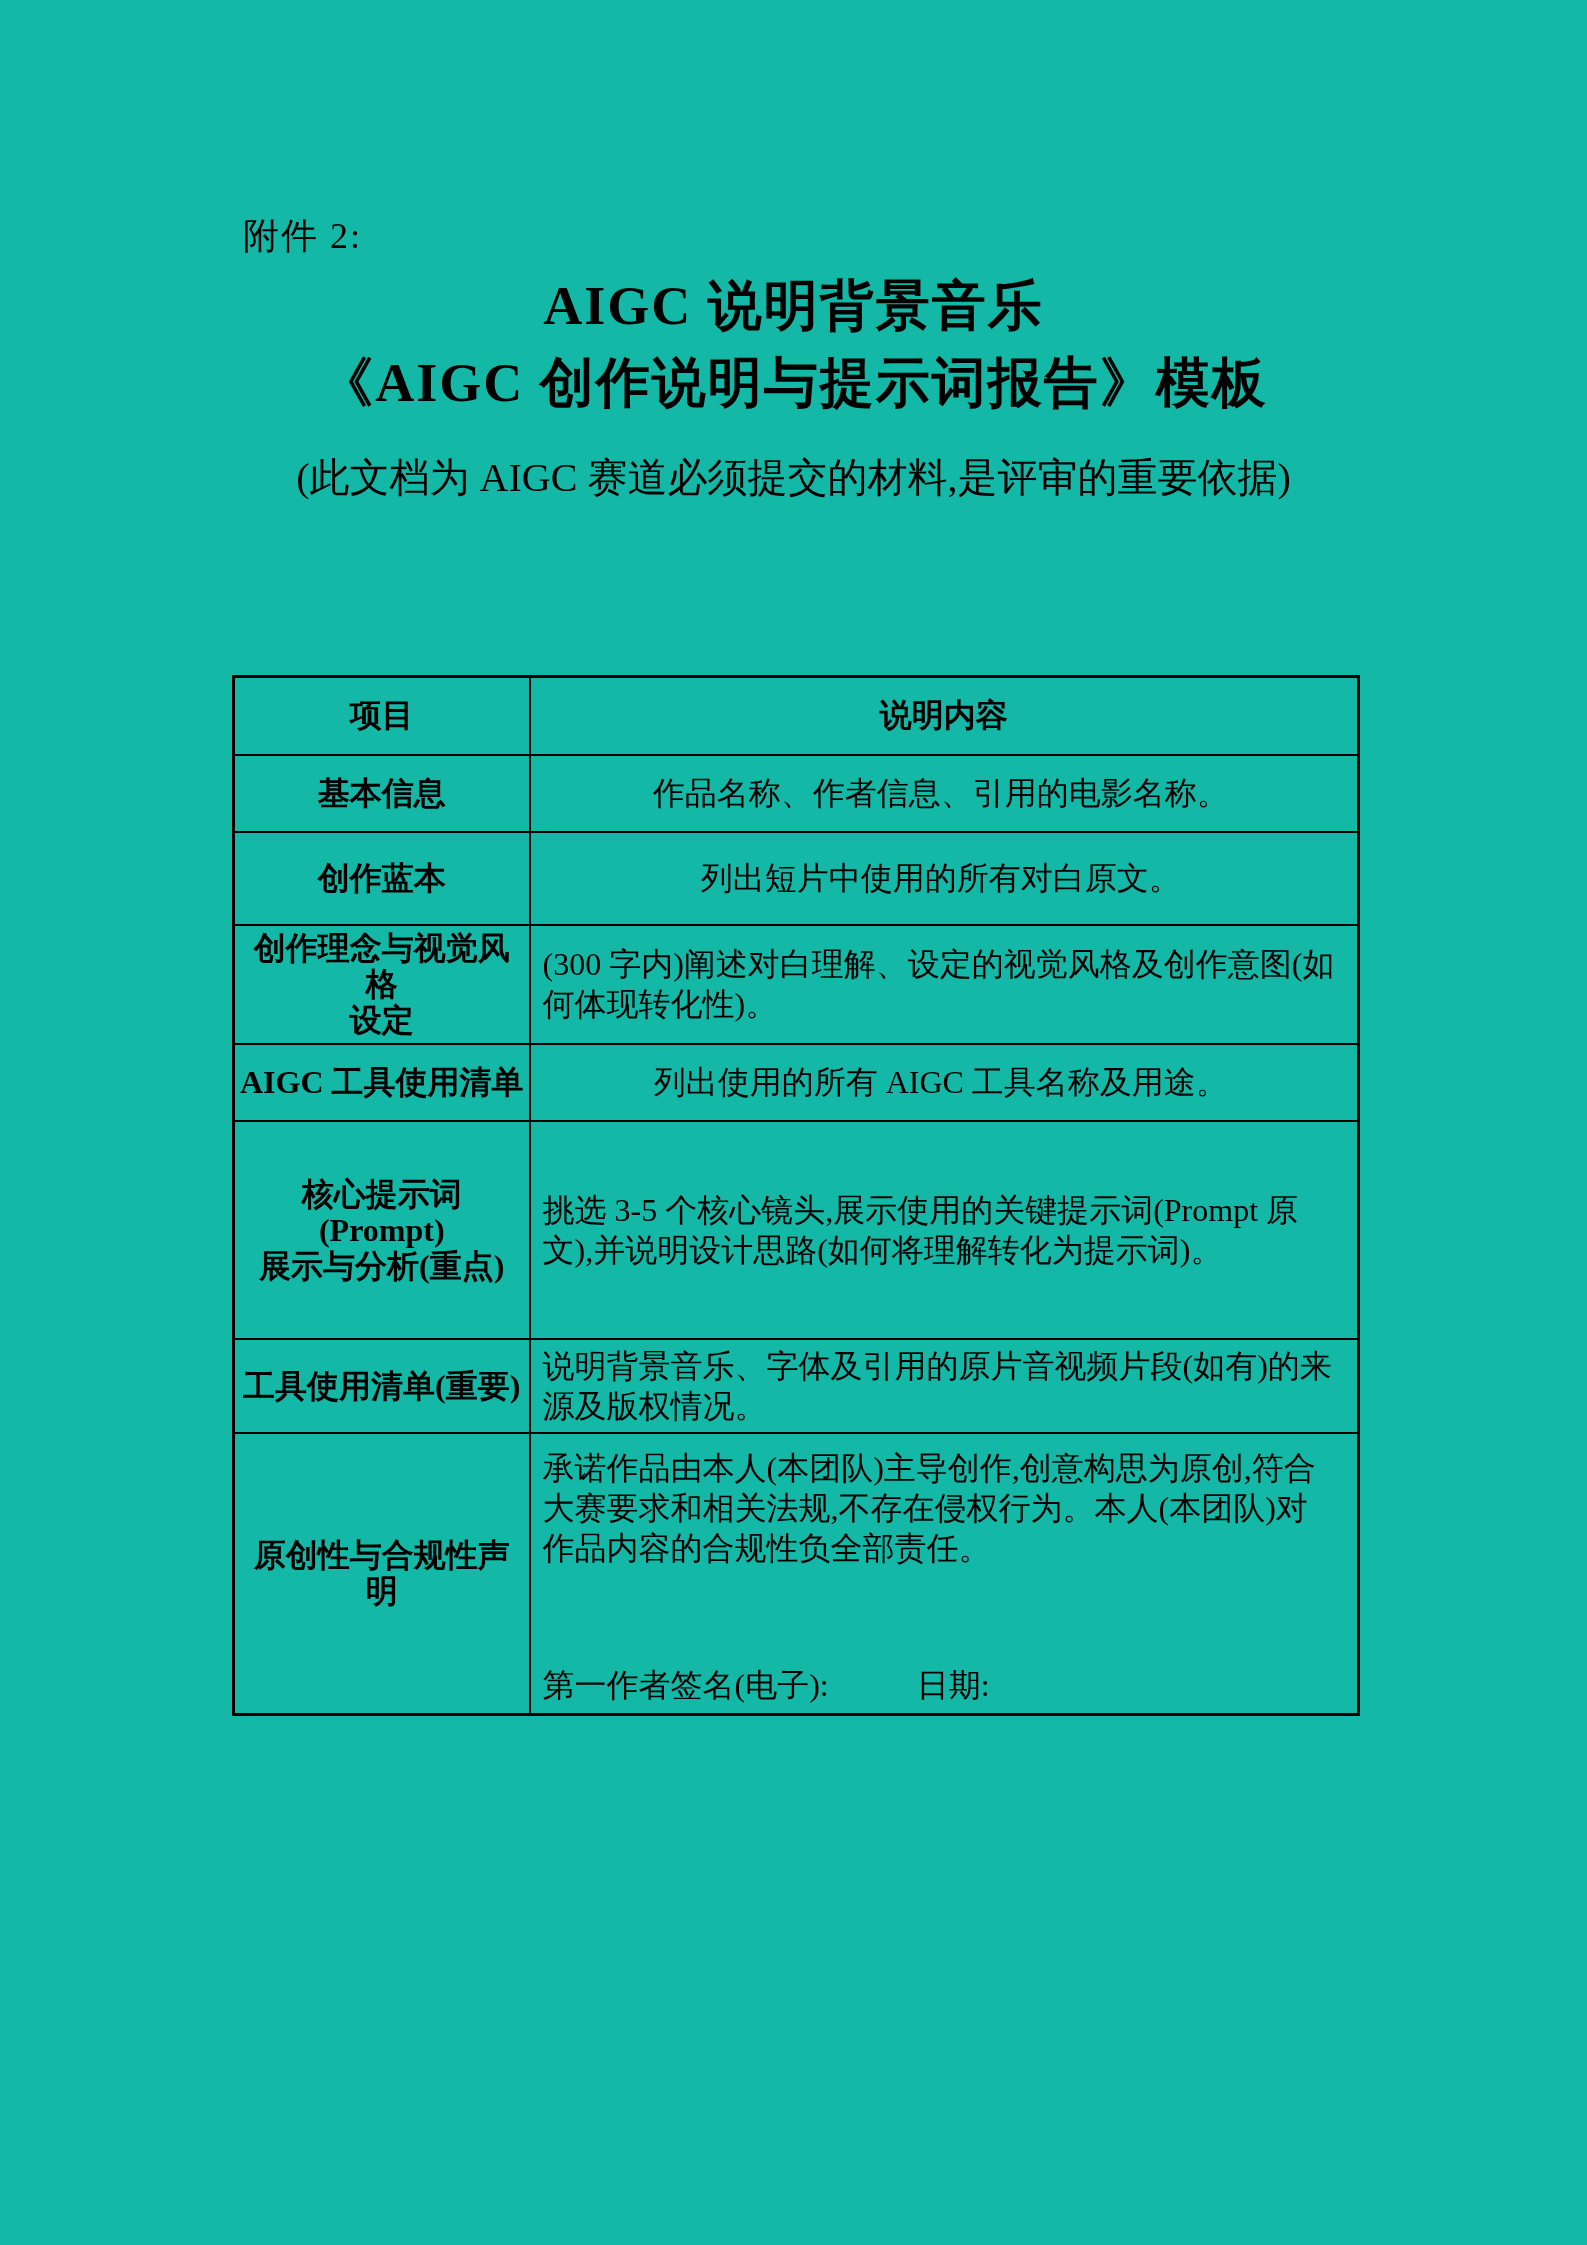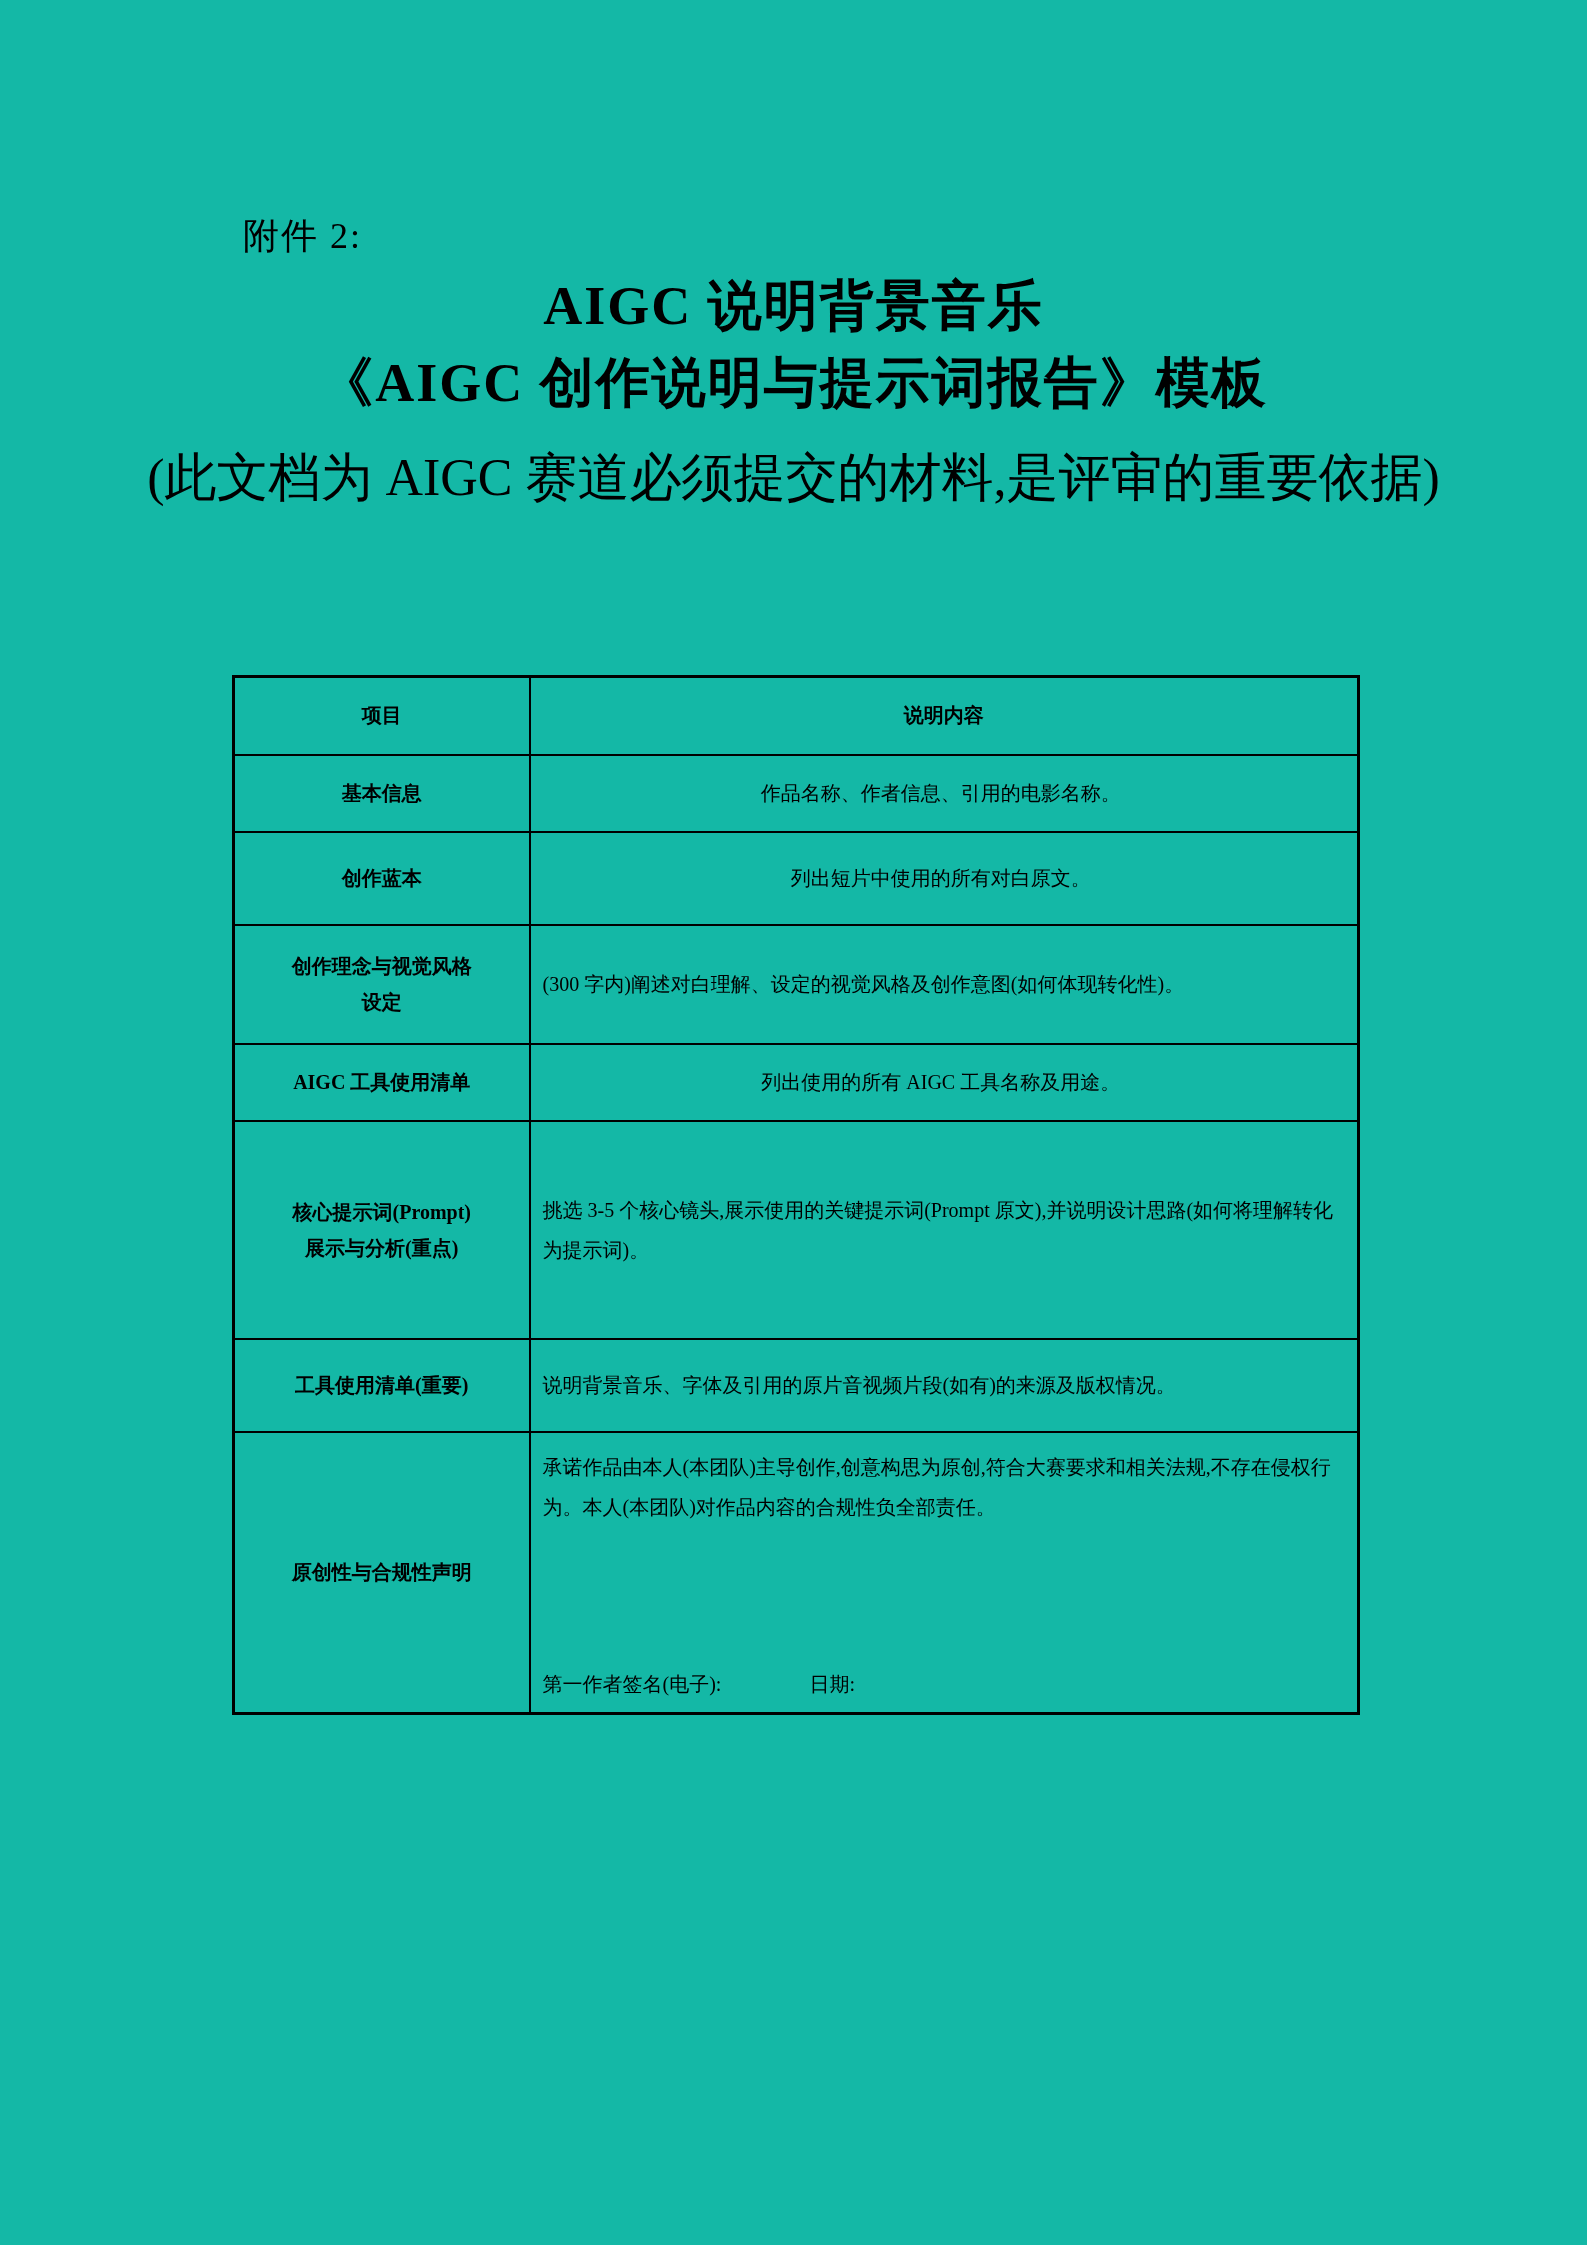--- a/index.html
+++ b/index.html
@@ -36,37 +36,37 @@
     white-space: nowrap;
   }
   .title-line.l1 { top: 275px; }
   .title-line.l2 { top: 352px; }
   .subtitle {
     position: absolute;
     left: 0;
     top: 452px;
     width: 100%;
     text-align: center;
-    font-size: 52px;
+    font-size: 40px;
     line-height: 52px;
     white-space: nowrap;
   }
   table.report {
     position: absolute;
     left: 232px;
     top: 675px;
     width: 1125px;
     border-collapse: collapse;
     table-layout: fixed;
     border: 3px solid #000000;
   }
   table.report th, table.report td {
     border: 2px solid #000000;
     box-sizing: border-box;
-    font-size: 20px;
+    font-size: 32px;
     vertical-align: middle;
   }
   col.c-item { width: 296px; }
   col.c-content { width: 829px; }
   thead tr { height: 78px; }
   #table-body tr:nth-child(1) { height: 77px; }
   #table-body tr:nth-child(2) { height: 93px; }
   #table-body tr:nth-child(3) { height: 119px; }
   #table-body tr:nth-child(4) { height: 77px; }
   #table-body tr:nth-child(5) { height: 218px; }

